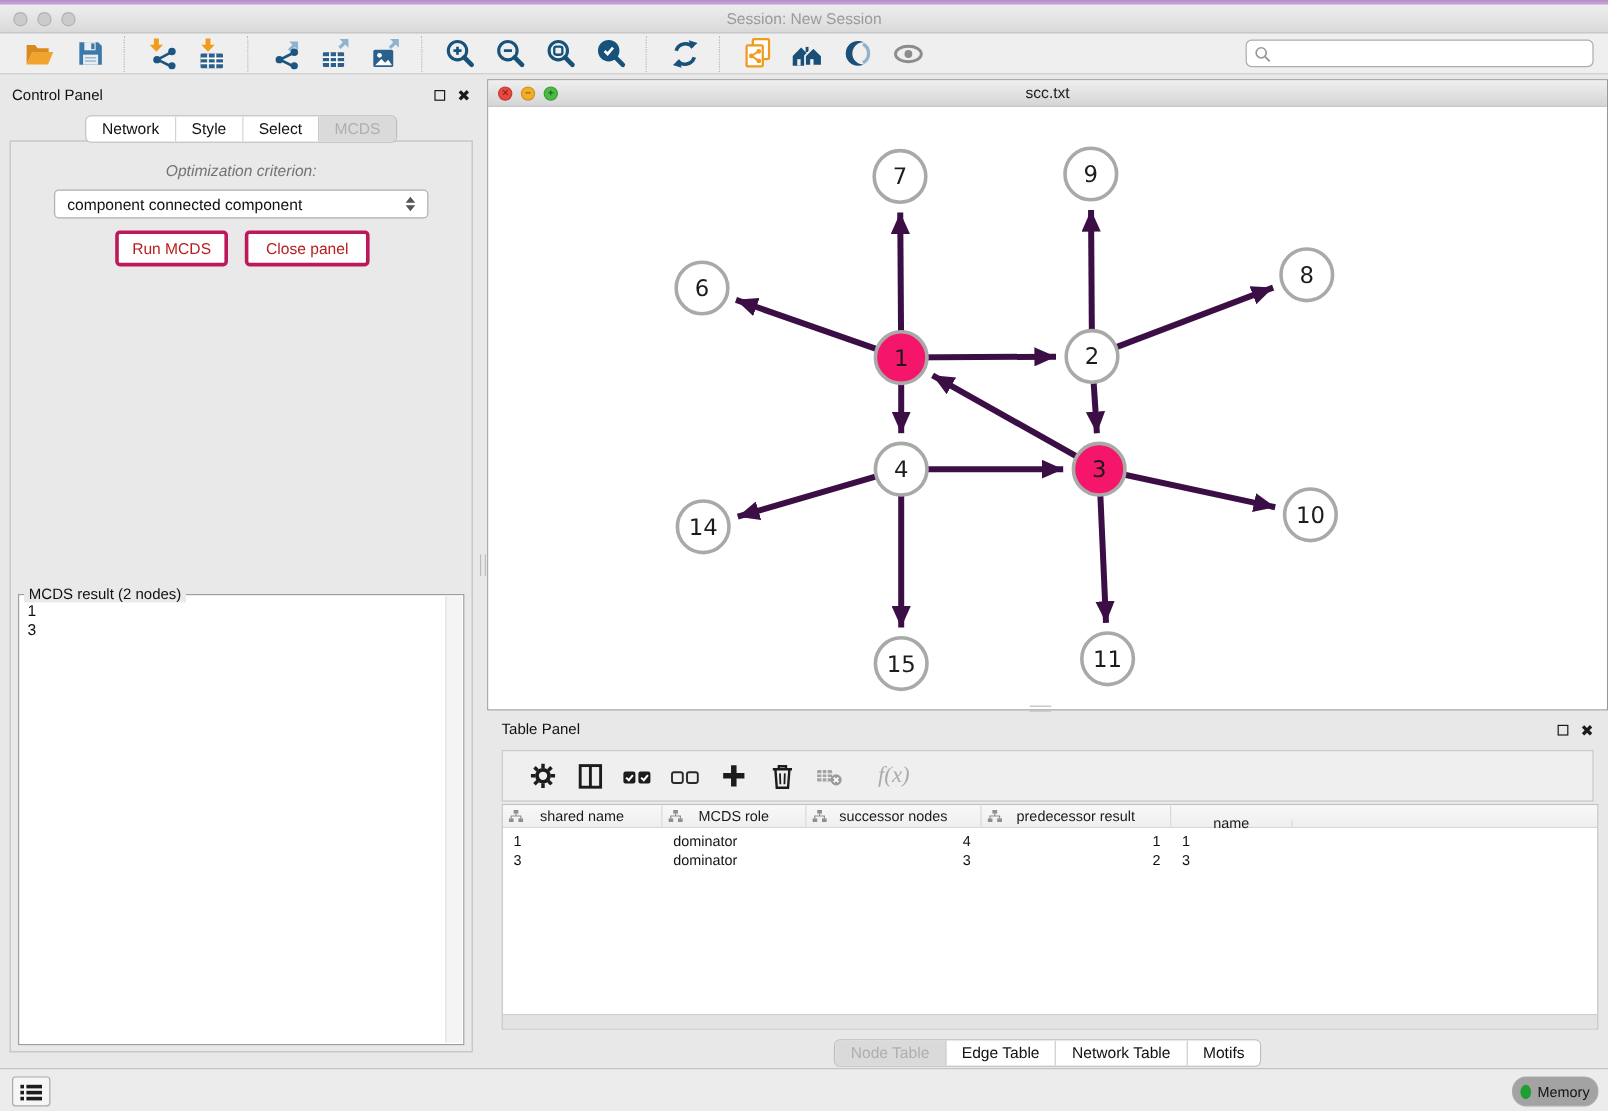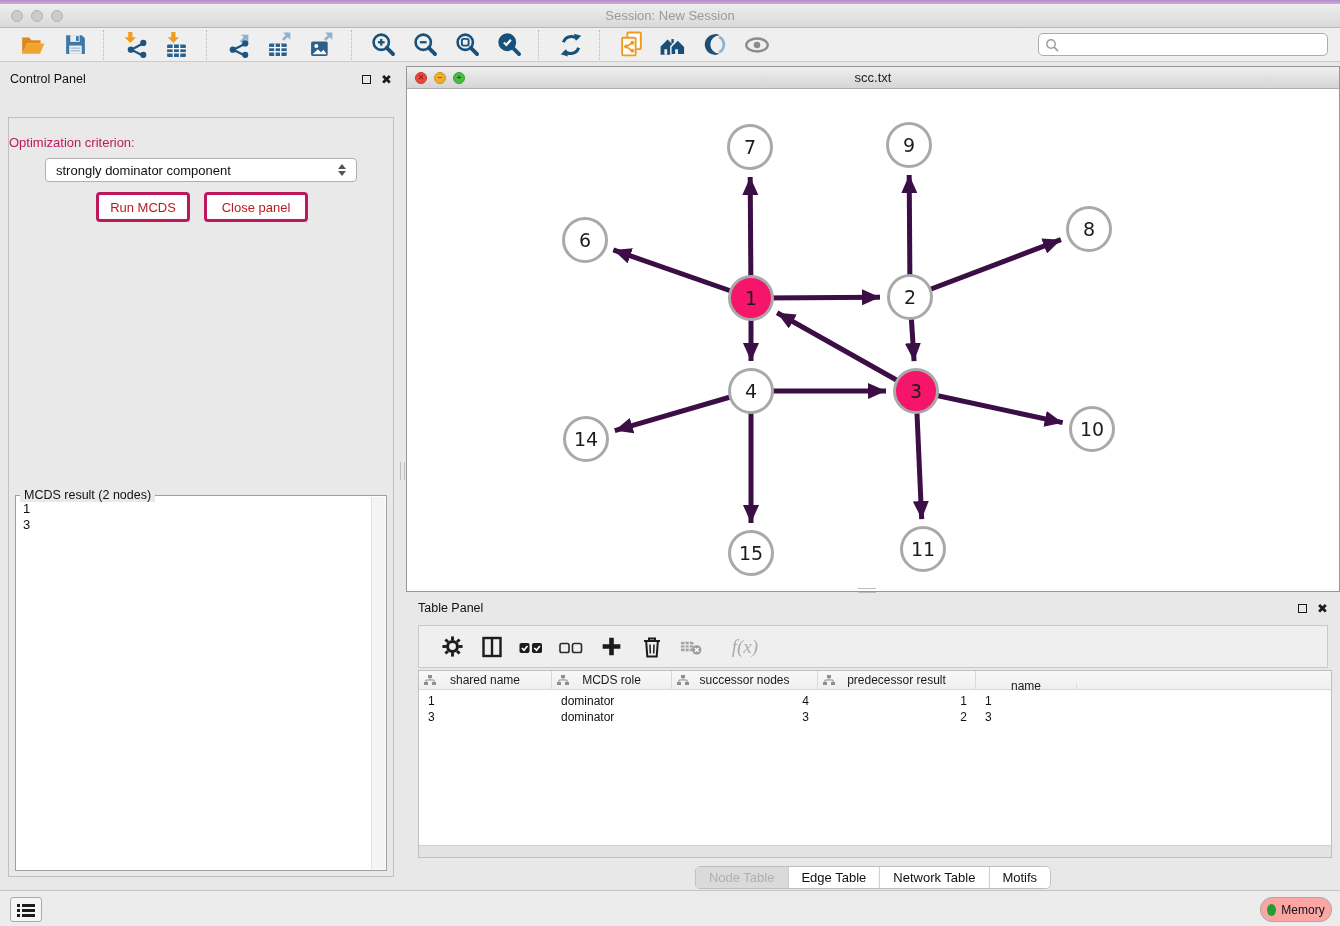--- a/index.html
+++ b/index.html
@@ -40,21 +40,21 @@
   .control-panel .phead { position:absolute; left:10px; right:10px; top:8px; height:18px;
     display:flex; align-items:center; justify-content:space-between; }
   .tabgroup { display:flex; background:#fff; border:1px solid #BDBDBD; border-radius:5px; overflow:hidden; }
   .tabgroup .tab { padding:3px 13px; font-size:13px; color:#111; background:#fff;
     border-right:1px solid #C9C9C9; white-space:nowrap; }
   .tabgroup .tab:last-child { border-right:none; }
   .tabgroup .tab.active { background:#DADADA; color:#AFAFAF; }
   #control-tabs { position:absolute; left:50%; transform:translateX(-50%); top:34px; z-index:2; }
   .cp-box { position:absolute; left:8px; top:55px; width:386px; height:760px;
     border:1px solid #C0C0C0; background:#E9E9E9; }
-  .opt-label { position:absolute; left:0; right:0; top:17px; font-size:13px; color:#be185d; }
+  .opt-label { position:absolute; left:0; right:0; top:17px; text-align:center; font-size:13px; color:#737373;font-style:italic; }
   .cp-select { position:absolute; left:36px; top:40px; width:312px; height:24px; background:#fff;
     border:1px solid #AFAFAF; border-radius:4px; display:flex; align-items:center;
     font-size:13px; color:#111; padding:0 10px; }
   .cp-select .stepper { margin-left:auto; display:flex; flex-direction:column; gap:2px; }
   .cp-select .stepper i { width:0; height:0; border-left:4px solid transparent; border-right:4px solid transparent; }
   .cp-select .stepper .up { border-bottom:5px solid #555; }
   .cp-select .stepper .dn { border-top:5px solid #555; }
   .cp-btn { position:absolute; top:74px; height:30px; background:#fff; border:3px solid #be185d;
     border-radius:4px; font-size:13px; color:#b91c1c; display:flex; align-items:center; justify-content:center; }
   .cp-btn.run { left:87px; width:94px; }
@@ -112,21 +112,21 @@
   .tfoot { position:absolute; left:0; right:0; bottom:0; height:12px; background:#E3E3E3;
     border-top:1px solid #CFCFCF; }
   #table-tabs { position:absolute; left:50%; transform:translateX(-50%); top:271px; }
 
   
   .statusbar { position:absolute; left:0; top:890px; width:1340px; height:36px;
     background:#ECECEC; border-top:1px solid #C4C4C4; }
   .sb-btn { position:absolute; background:#F6F6F6; border:1px solid #AAAAAA; border-radius:3px;
     display:flex; align-items:center; justify-content:center; }
   .sb-list { left:10px; top:6px; width:32px; height:25px; }
-  .sb-mem { right:8px; top:6px; width:72px; height:25px; gap:5px; font-size:12px; color:#111; background:#fca5a5;border-radius:12px; }
+  .sb-mem { right:8px; top:6px; width:72px; height:25px; gap:5px; font-size:12px; color:#111; background:#a3a3a3;border-radius:12px; }
   .mem-dot { width:9px; height:12px; border-radius:50%; background:#1F9E33; }
 </style>
 </head>
 <body>
 
 <div class="app">
 
   <div class="accent-strip"></div>
   <div class="titlebar">
     <div class="dots">
@@ -301,24 +301,30 @@
   </div>
 
   <div class="control-panel">
     <div class="phead">
       <span class="phead-title">Control Panel</span>
       <span class="pctl">
         <span class="float-ico"></span>
         <span class="close-ico">✖</span>
       </span>
     </div>
+    <div class="tabgroup" id="control-tabs">
+        <div class="tab">Network</div>
+        <div class="tab">Style</div>
+        <div class="tab">Select</div>
+        <div class="tab active">MCDS</div>
+      </div>
     <div class="cp-box">
       <div class="opt-label">Optimization criterion:</div>
       <div class="cp-select">
-        <span>strongly dominator component</span>
+        <span>component connected component</span>
         <span class="stepper">
             <i class="up"></i>
             <i class="dn"></i>
           </span>
       </div>
       <div class="cp-btn run">Run MCDS</div>
       <div class="cp-btn close">Close panel</div>
       <div class="fieldset">
         <span class="legend">MCDS result (2 nodes)</span>
         <div class="lines" id="result-lines">

